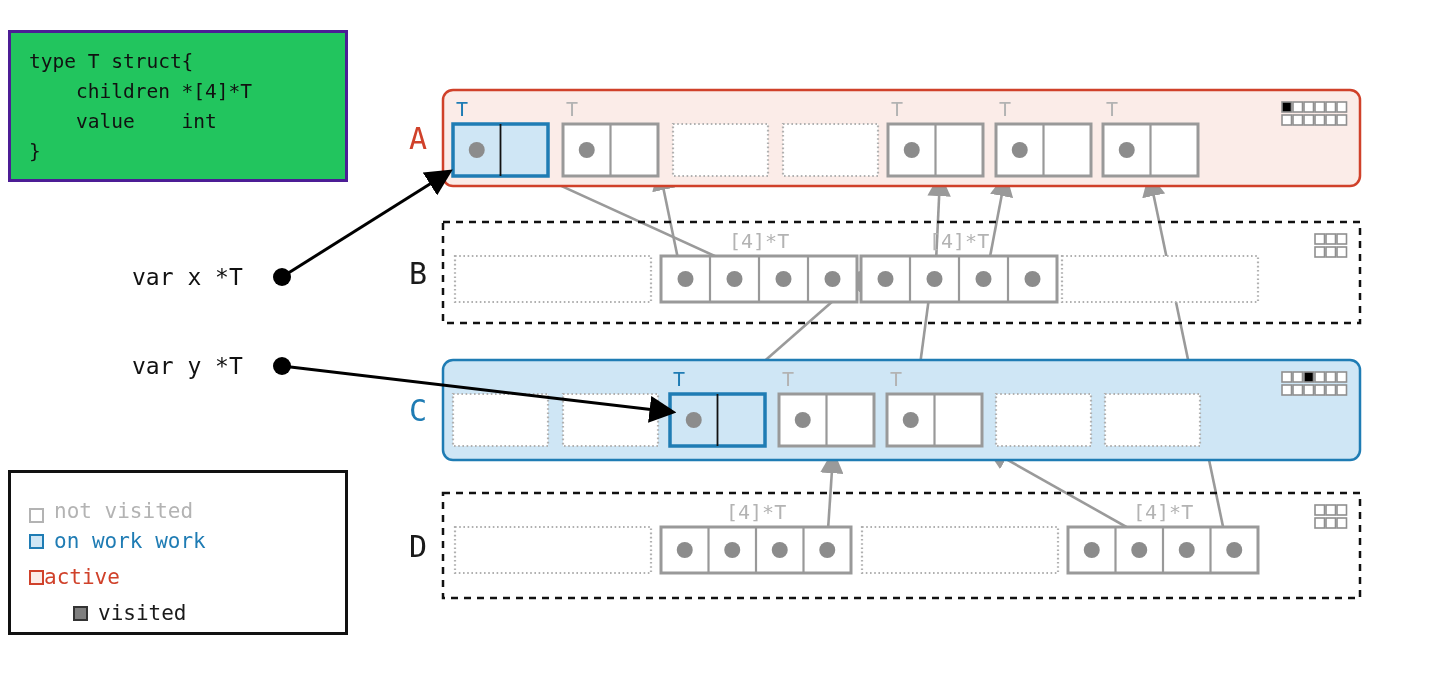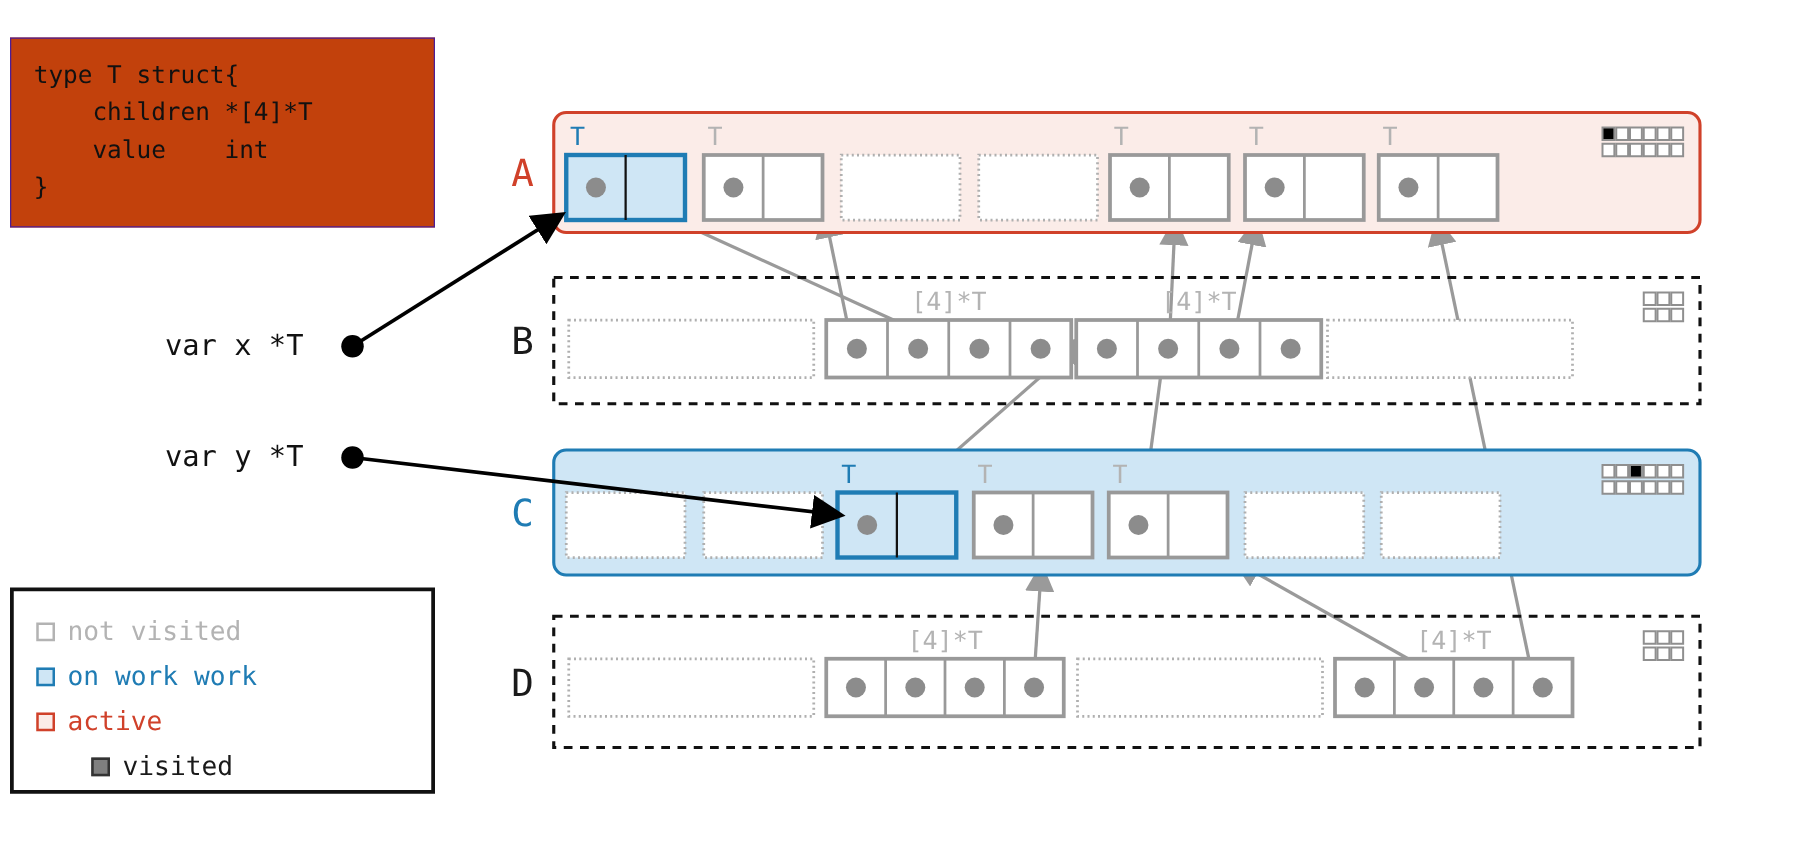--- a/index.html
+++ b/index.html
@@ -219,41 +219,41 @@
       </g>
     <g id="roots-layer">
         <line x1="282" y1="277" x2="449" y2="172" stroke="#000000" stroke-width="3" marker-end="url(#ah-black)"></line>
         <line x1="282" y1="366" x2="672" y2="412" stroke="#000000" stroke-width="3" marker-end="url(#ah-black)"></line>
         <circle cx="282" cy="277" r="9" fill="#000"></circle>
         <circle cx="282" cy="366" r="9" fill="#000"></circle>
       </g>
   </svg>
 
   <div style="position:absolute;left:8px;top:30px;width:340px;height:152px;
-              border:1px solid #4c1d95;background:#c2410c;box-sizing:border-box;
+              border:3px solid #4c1d95;background:#22c55e;box-sizing:border-box;
               padding:14px 0 0 18px;">
     <pre id="code-lines" class="boxtext" style="margin:0;font-size:19.5px;line-height:30px;color:#111;">type T struct{
     children *[4]*T
     value    int
 }</pre>
   </div>
 
   <div style="position:absolute;left:8px;top:470px;width:340px;height:165px;
               border:3px solid #111;background:#fff;box-sizing:border-box;
               padding:14px 0 0 18px;">
     <div id="legend-items">
-        <div style="display: flex; align-items: center; gap: 10px; height: 36px;">
+        <div style="display: flex; align-items: flex-end; gap: 10px; height: 36px;">
           <span style="display: inline-block; width: 15px; height: 15px; box-sizing: border-box; background: rgb(255, 255, 255); border: 2px solid rgb(179, 179, 179);"></span>
           <span style="font-size: 21px; color: rgb(179, 179, 179); font-family: &quot;DejaVu Sans Mono&quot;, &quot;Liberation Mono&quot;, monospace;">not visited</span>
         </div>
         <div style="display: flex; align-items: center; gap: 10px; height: 36px;">
           <span style="display: inline-block; width: 15px; height: 15px; box-sizing: border-box; background: rgb(207, 230, 245); border: 2px solid rgb(31, 124, 180);"></span>
           <span style="font-size: 21px; color: rgb(31, 124, 180); font-family: &quot;DejaVu Sans Mono&quot;, &quot;Liberation Mono&quot;, monospace;">on work work</span>
         </div>
-        <div style="display: flex; align-items: center; gap: 10px; height: 36px;">
+        <div style="display: flex; align-items: center; height: 36px;">
           <span style="display: inline-block; width: 15px; height: 15px; box-sizing: border-box; background: rgb(251, 236, 232); border: 2px solid rgb(208, 65, 42);"></span>
           <span style="font-size: 21px; color: rgb(208, 65, 42); font-family: &quot;DejaVu Sans Mono&quot;, &quot;Liberation Mono&quot;, monospace;">active</span>
         </div>
         <div style="display: flex; align-items: center; gap: 10px; height: 36px; padding-left: 44px;">
           <span style="display: inline-block; width: 15px; height: 15px; box-sizing: border-box; background: rgb(127, 127, 127); border: 2px solid rgb(51, 51, 51);"></span>
           <span style="font-size: 21px; color: rgb(26, 26, 26); font-family: &quot;DejaVu Sans Mono&quot;, &quot;Liberation Mono&quot;, monospace;">visited</span>
         </div>
       </div>
   </div>
 

